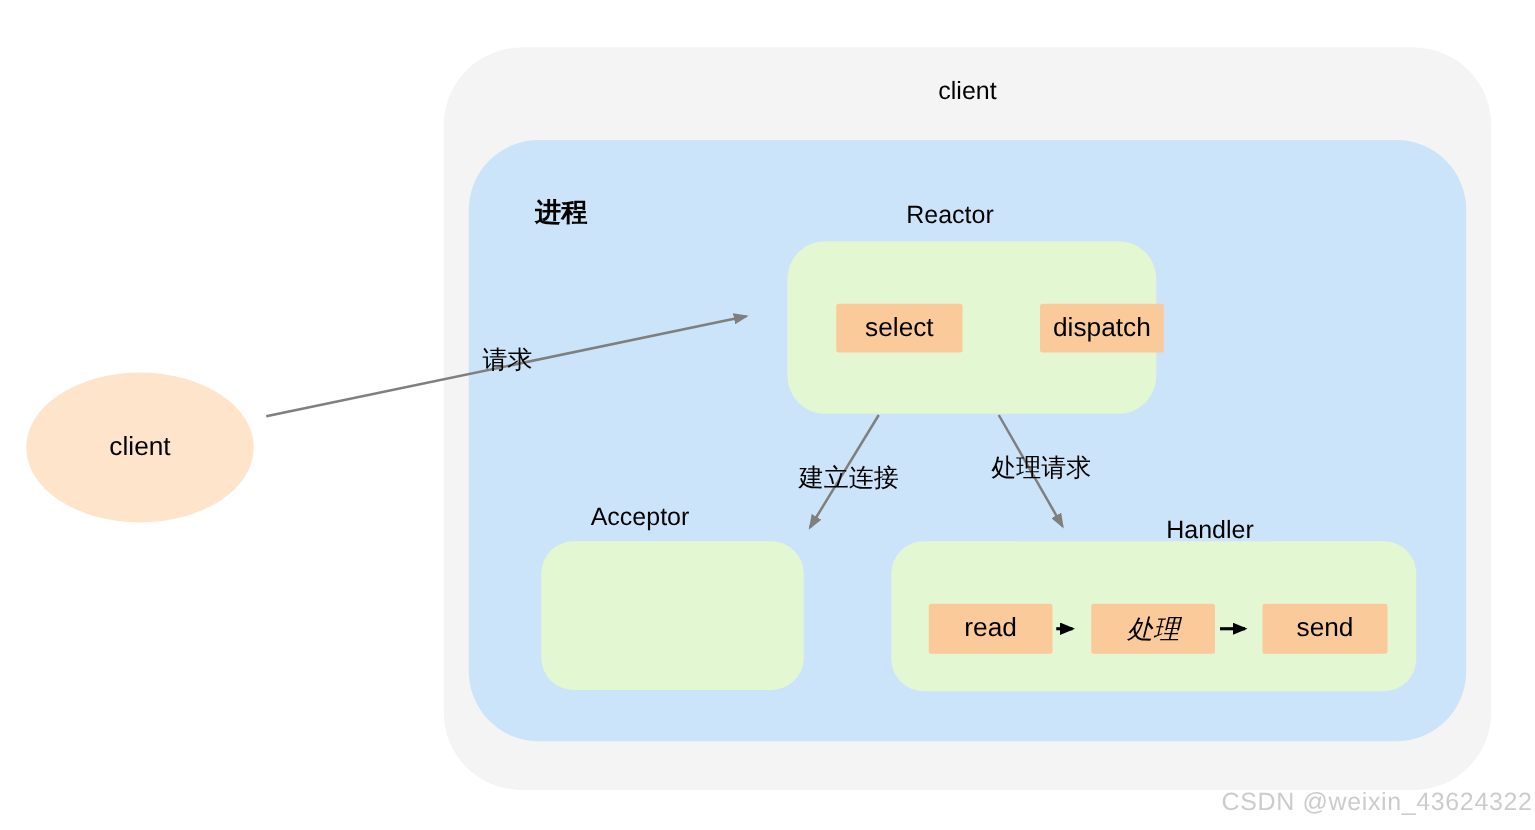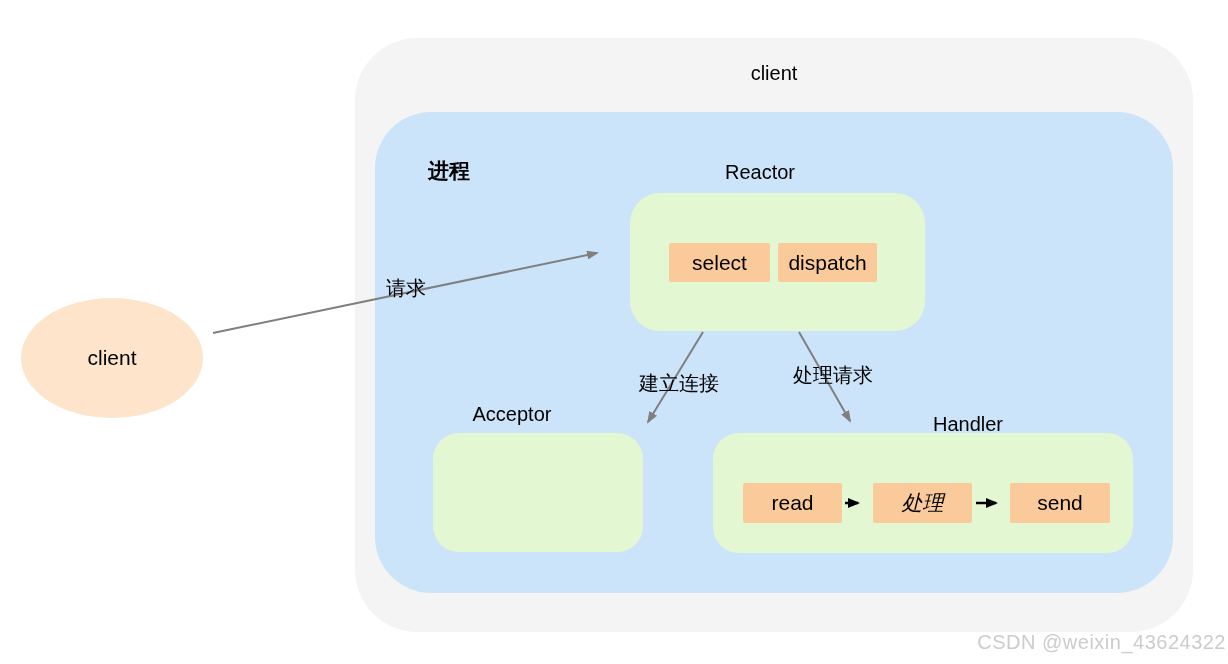--- a/index.html
+++ b/index.html
@@ -41,21 +41,21 @@
   .reactor-box{left:630px;top:193px;width:295px;height:138px;border-radius:30px;}
   .acceptor-box{left:433px;top:433px;width:210px;height:119px;border-radius:26px;}
   .handler-box{left:713px;top:433px;width:420px;height:120px;border-radius:26px;}
   .op-box{
     background:var(--op-bg);
     border-radius:2px;
     display:flex;align-items:center;justify-content:center;
     font-size:21px;
   }
   .op-select{left:669px;top:243px;width:101px;height:39px;}
-  .op-dispatch{left:778px;top:243px;width:99px;height:39px;}
+  .op-dispatch{left:832px;top:243px;width:99px;height:39px;}
   .op-accept{left:488px;top:473px;width:100px;height:40px;}
   .op-read{left:743px;top:483px;width:99px;height:40px;}
   .op-process{left:873px;top:483px;width:99px;height:40px;font-style:italic;}
   .op-send{left:1010px;top:483px;width:100px;height:40px;}
   .client-ellipse{
     left:21px;top:298px;width:182px;height:120px;
     background:var(--client-bg);
     border-radius:50%;
     display:flex;align-items:center;justify-content:center;
     font-size:21px;

